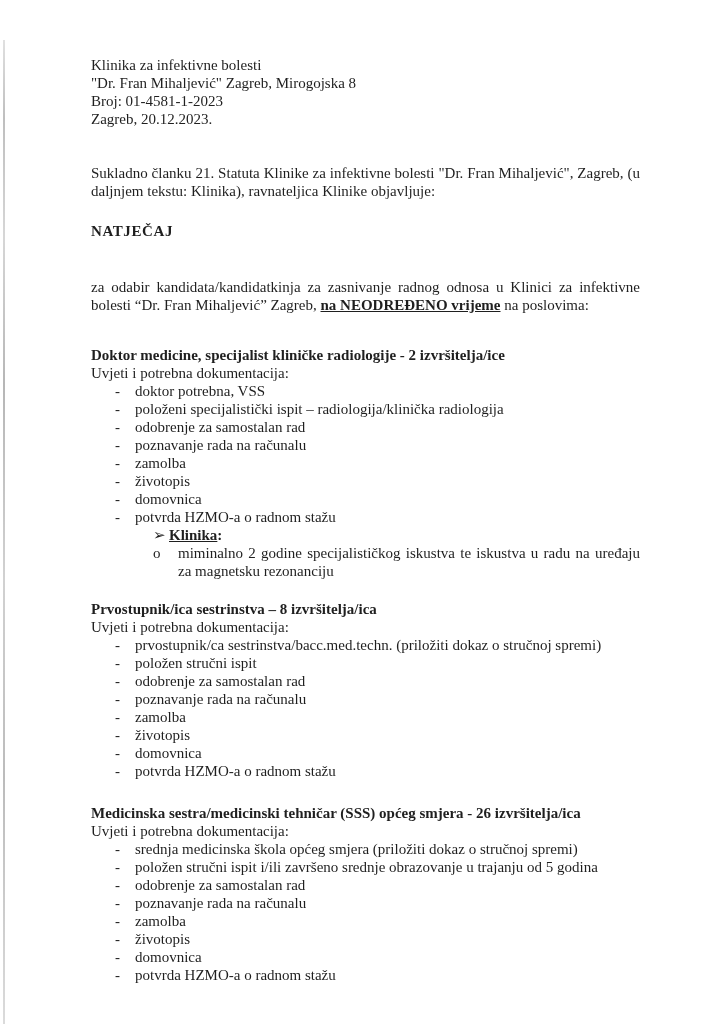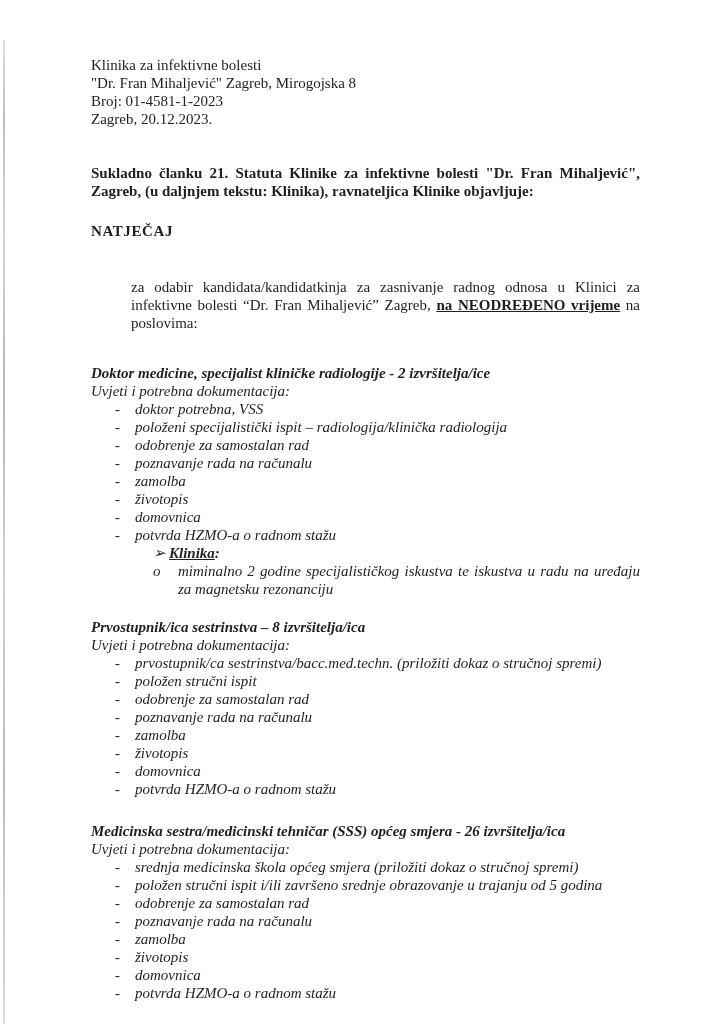--- a/index.html
+++ b/index.html
@@ -31,32 +31,32 @@
     opacity: 0.75;
   }
   .content {
     position: absolute;
     left: 91px;
     right: 84px;
     top: 56px;
   }
   .hdr-line { white-space: nowrap; }
   .para { text-align: justify; }
-  .intro-para { margin-top: 36px; font-weight: bold; }
+  .intro-para { margin-top: 36px; }
   .doc-title {
     margin-top: 22px;
     font-weight: bold;
     letter-spacing: 0.6px;
   }
-  .subject-para { margin-top: 38px; margin-left: 40px; }
+  .subject-para { margin-top: 38px; }
   .subject-emph {
     font-weight: bold;
     text-decoration: underline;
   }
-  .section { margin-top: 32px; font-style: italic; }
+  .section { margin-top: 32px; }
   .section + .section { margin-top: 20px; }
   .section:last-child { margin-top: 24px; }
   .section-title { font-weight: bold; }
   .bullet { display: flex; }
   .bullet .marker {
     flex: none;
     margin-left: 24px;
     width: 20px;
   }
   .bullet .btext { flex: 1; text-align: justify; }

